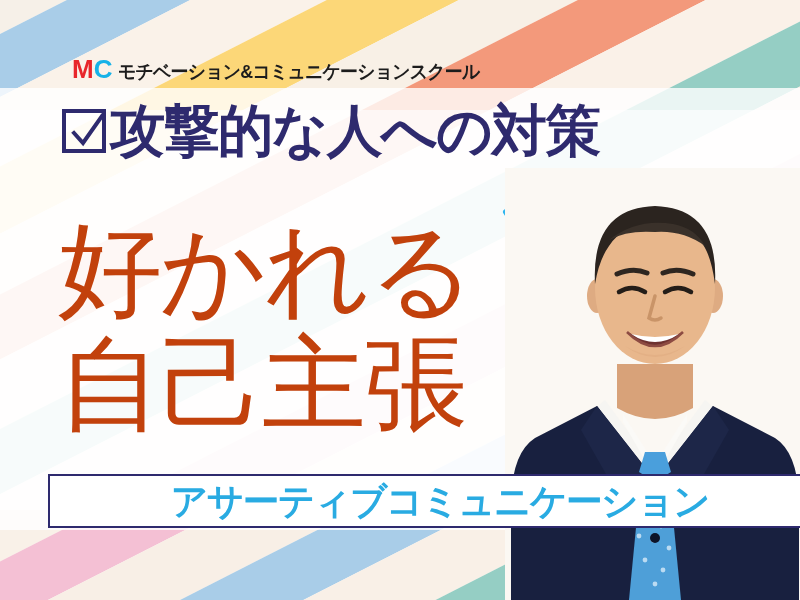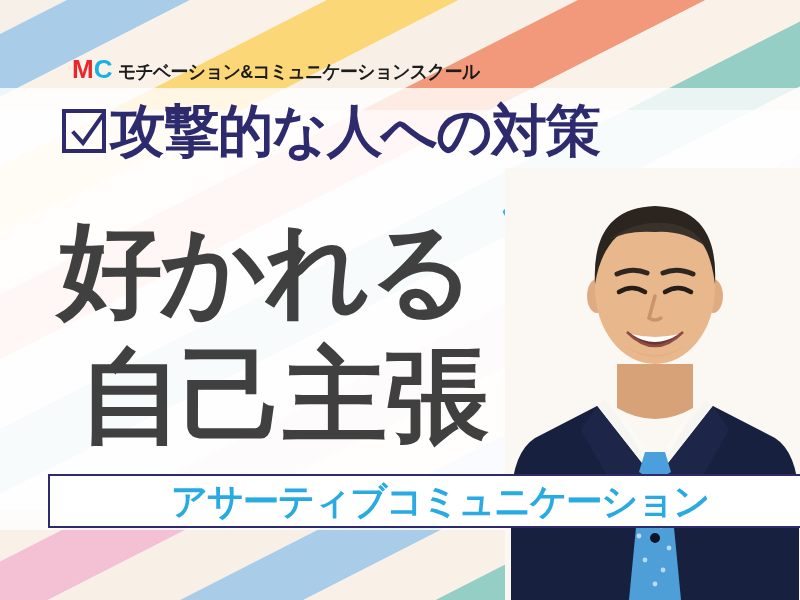--- a/index.html
+++ b/index.html
@@ -94,29 +94,29 @@
     font-size:56px; font-weight:bold;
     letter-spacing:-1.5px;
     line-height:1;
     transform:scaleX(0.99);
     transform-origin:left center;
   }
 
   
   .big-line {
     position:absolute;
-    color:#404040;
+    color:#c2410c;
     font-size:104px;
-    font-weight:bold;
+    font-weight:normal;
     line-height:1;
     letter-spacing:-2px;
     white-space:nowrap;
   }
   #big-line-1 { left:58px; top:218px; }
-  #big-line-2 { left:58px; top:344px;margin-left:21px; }
+  #big-line-2 { left:58px; top:332px; }
 
   
   .bulb {
     position:absolute;
     left:486px; top:196px;
     width:110px; height:148px;
   }
 
   
   .person {

